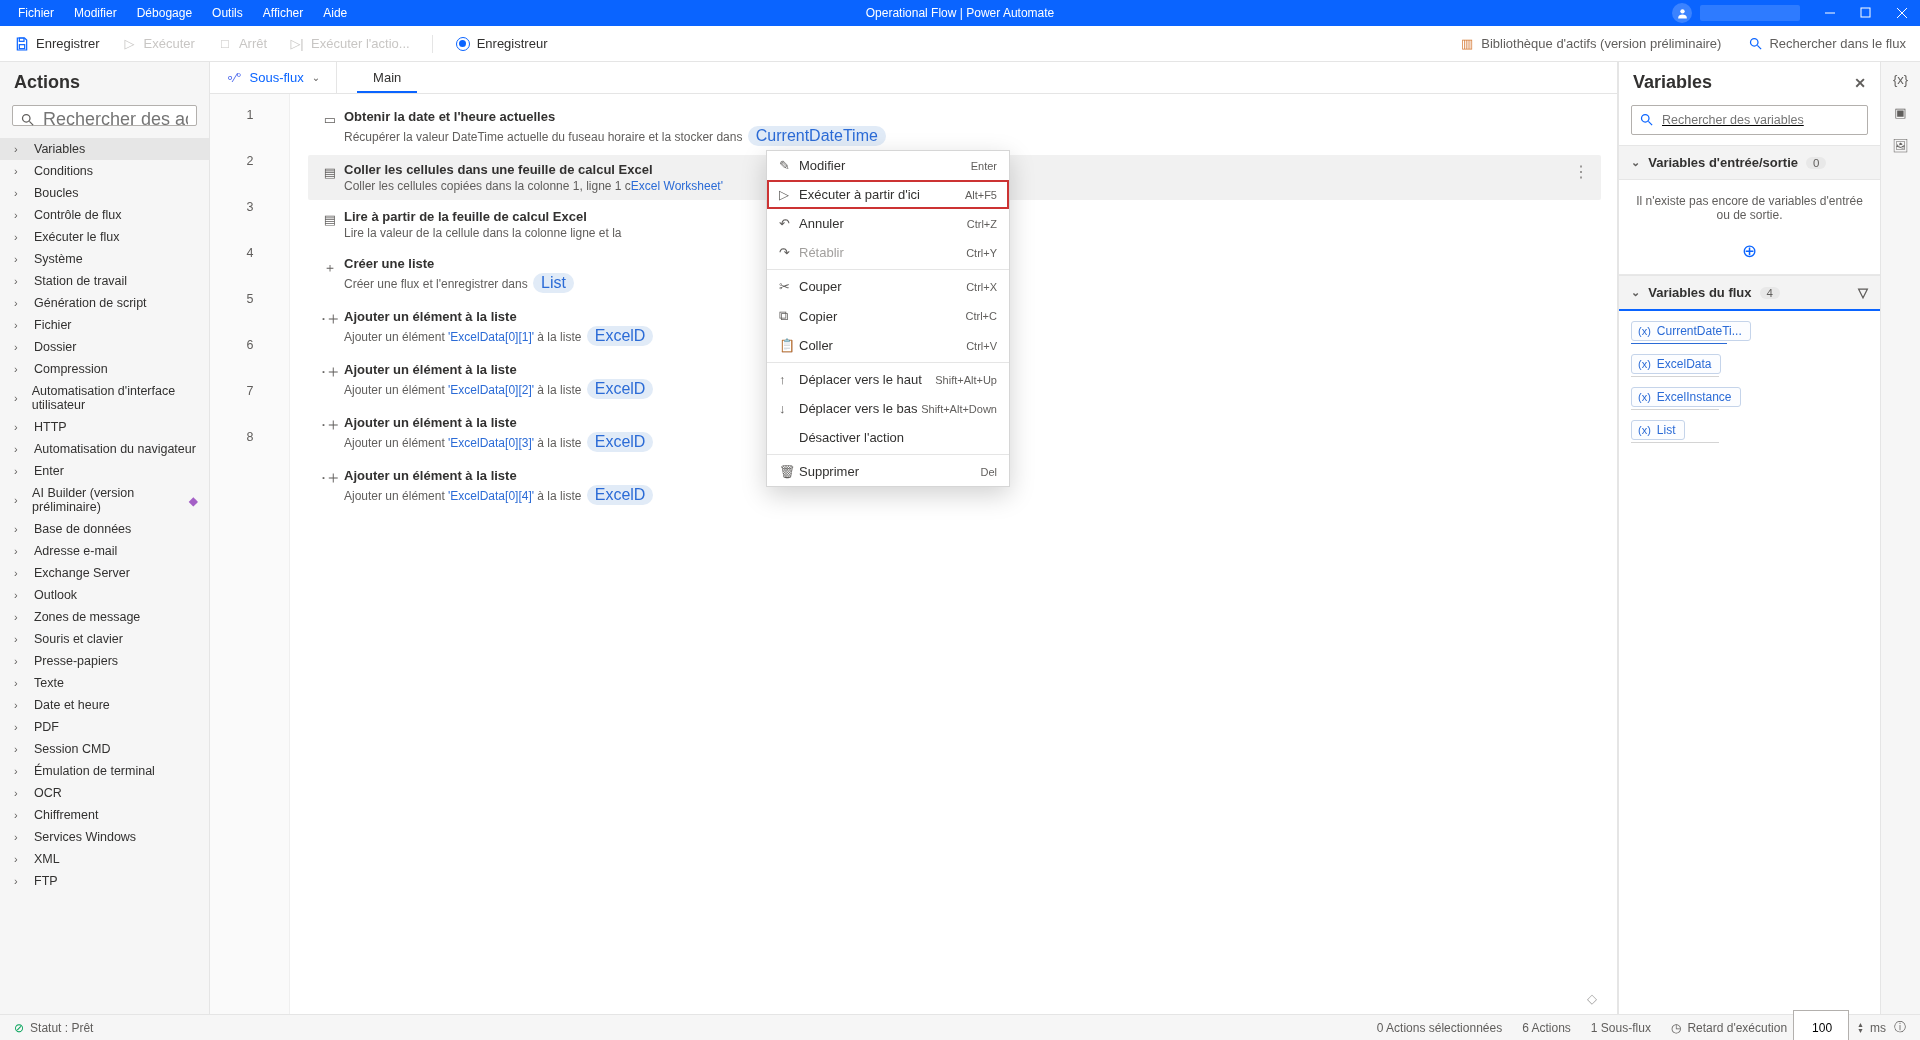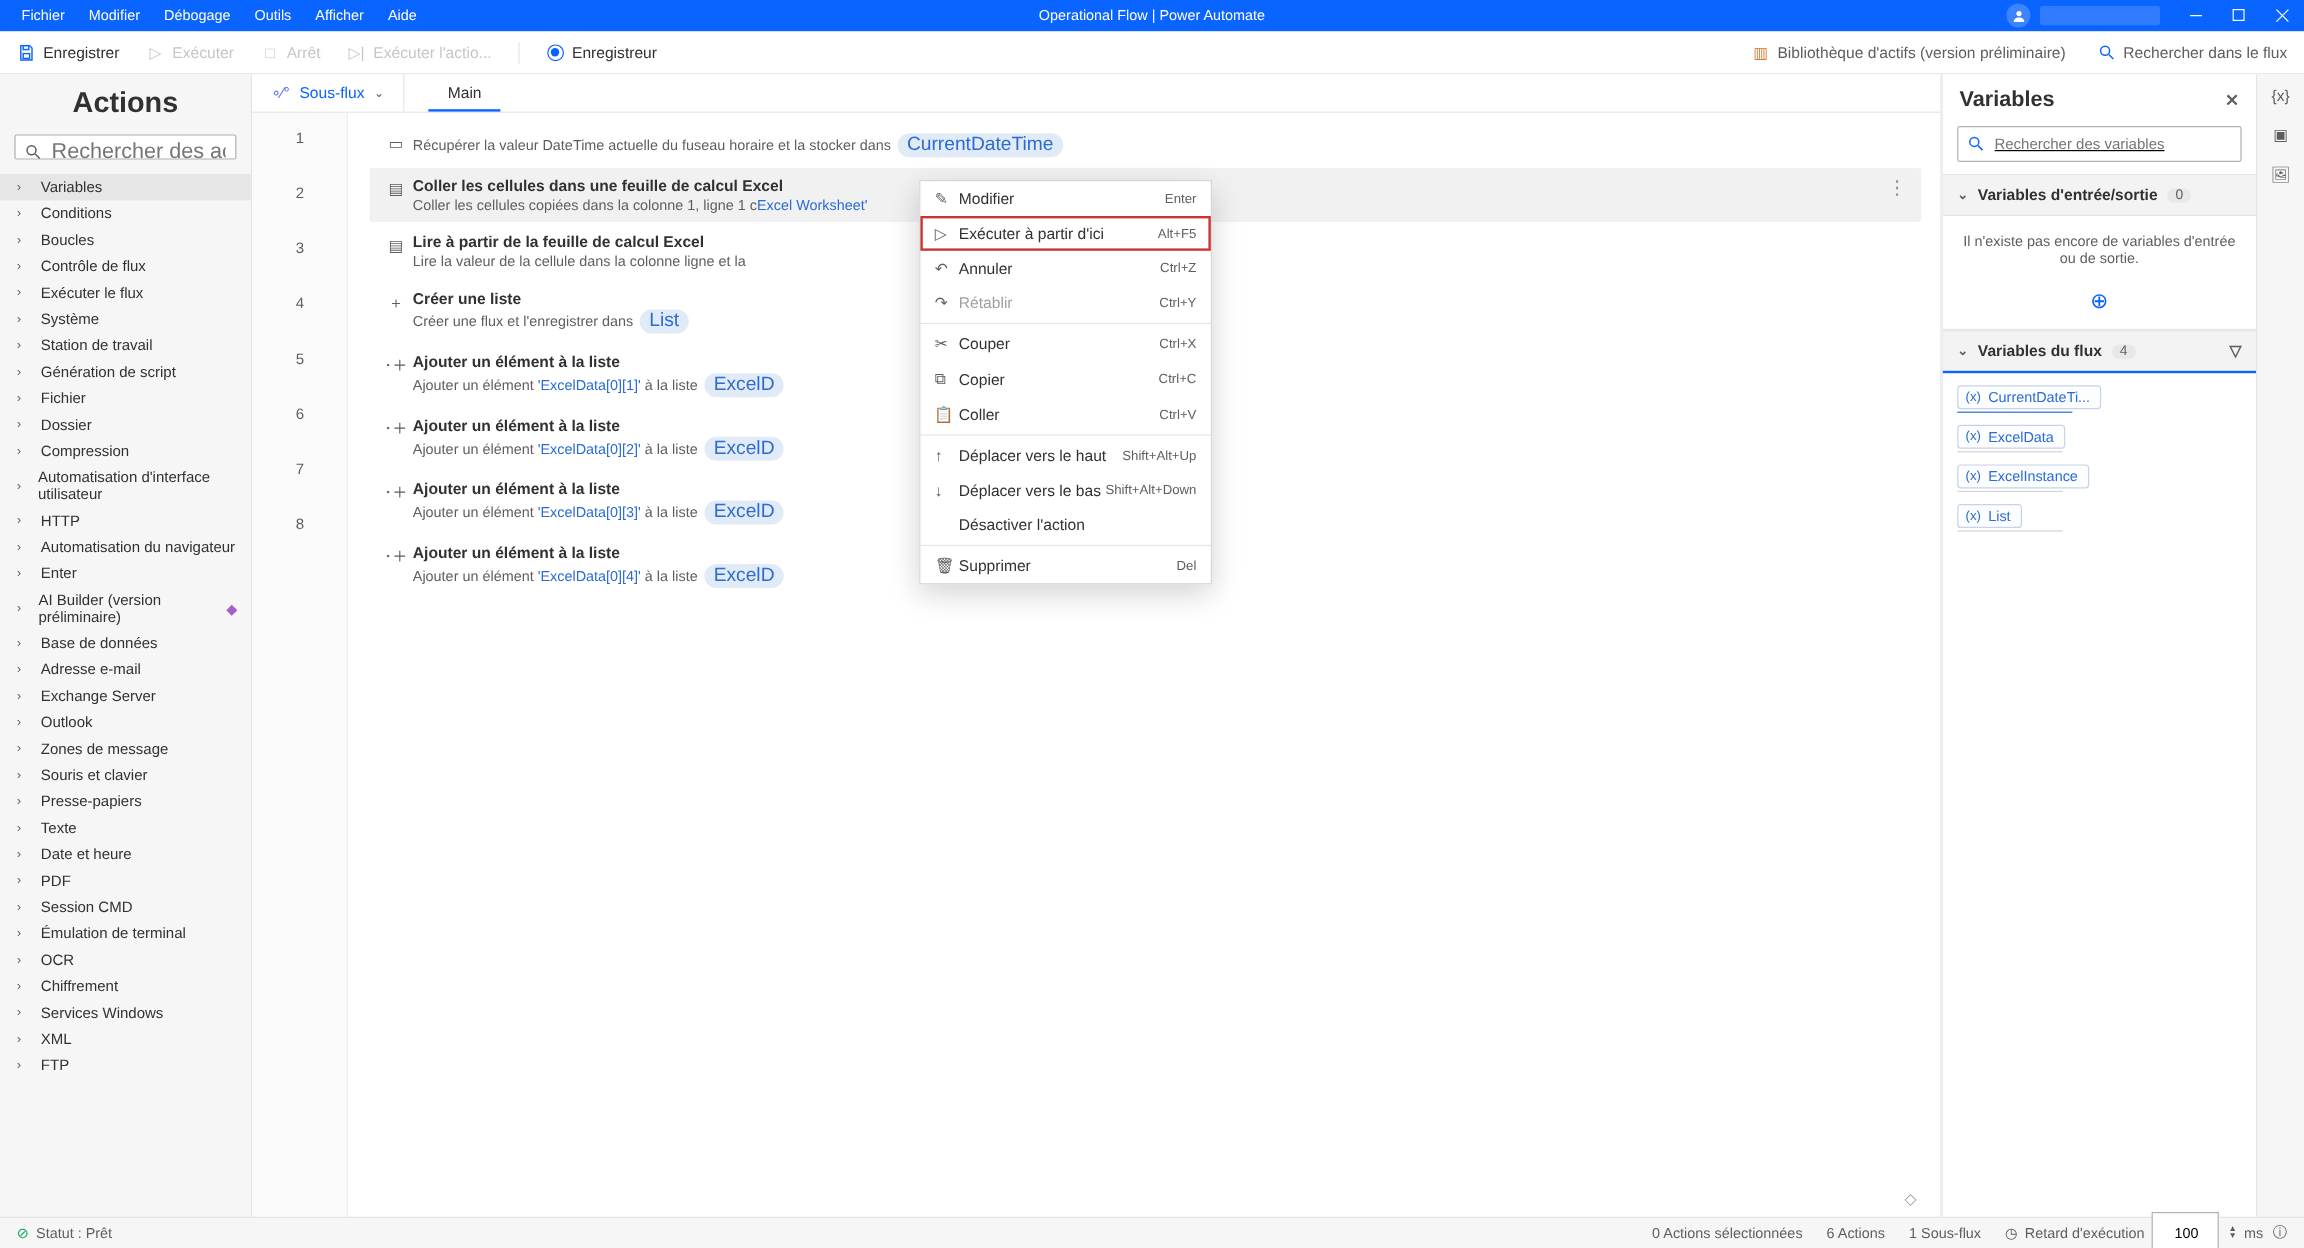--- a/index.html
+++ b/index.html
@@ -22,21 +22,21 @@
 .toolbar .tb-btn { display: flex; align-items: center; gap: 6px; color: #605e5c; font-size: 13px; cursor: pointer; }
 .toolbar .tb-btn.active { color: #323130; }
 .toolbar .tb-btn .ico { width: 16px; height: 16px; display:flex; align-items:center; justify-content:center; }
 .toolbar .tb-btn.disabled { color: #c8c6c4; }
 .toolbar .radio-circle { width: 14px; height:14px; border: 1px solid #0a64ff; border-radius: 50%; display:flex; align-items:center; justify-content:center; }
 .toolbar .radio-dot { width:7px; height:7px; background:#0a64ff; border-radius:50%; }
 .toolbar .right-group { margin-left:auto; display:flex; gap:26px; }
 
 
 .actions-panel { position: absolute; left:0; top:62px; width:210px; height:calc(100% - 62px - 26px); background:#f6f6f6; border-right:1px solid #e5e5e5; display:flex; flex-direction:column; }
-.actions-header { padding: 10px 14px 6px 14px; font-size: 24px; font-weight:600;text-align:center; }
+.actions-header { padding: 10px 14px 6px 14px; font-size: 18px; font-weight:600; }
 .actions-search { margin: 6px 12px 10px 12px; }
 .actions-search input { width:100%; height:21px; padding: 12px 8px 4px 30px; border:1px solid #b3b0ad; border-radius:2px; font-size:18px; background:#fff; }
 .actions-search .wrap { position:relative; }
 .actions-search .ico { position:absolute; left:8px; top:7px; color:#605e5c; }
 .actions-tree { flex:1; overflow-y:auto; }
 .tree-item { display:flex; align-items:center; gap:6px; padding: 4px 10px 4px 14px; font-size:12.5px; cursor:pointer; }
 .tree-item.selected { background:#e6e6e6; }
 .tree-caret { width:14px; color:#605e5c; font-size:11px; }
 .tree-badge { width:12px; height:12px; margin-left:auto; color:#a460c6; font-size:12px; }
 
@@ -373,20 +373,21 @@
         <div class="lineno" style="top: 152px;">4</div>
         <div class="lineno" style="top: 198px;">5</div>
         <div class="lineno" style="top: 244px;">6</div>
         <div class="lineno" style="top: 290px;">7</div>
         <div class="lineno" style="top: 336px;">8</div>
       </div>
     <div class="steps-col" id="steps">
         <div class="step-row">
           <div class="step-icon">▭</div>
           <div class="step-content">
+            <div class="step-title">Obtenir la date et l'heure actuelles</div>
             <div class="step-desc"><span>Récupérer la valeur DateTime actuelle du fuseau horaire et la stocker dans </span><span class="var-pill">CurrentDateTime</span></div>
           </div>
         </div>
         <div class="step-row selected">
           <div class="step-icon">▤</div>
           <div class="step-content">
             <div class="step-title">Coller les cellules dans une feuille de calcul Excel</div>
             <div class="step-desc"><span>Coller les cellules copiées dans la colonne 1, ligne 1 c</span><span class="link-text">Excel Worksheet'</span></div>
           </div>
           <div class="step-more">⋮</div>

